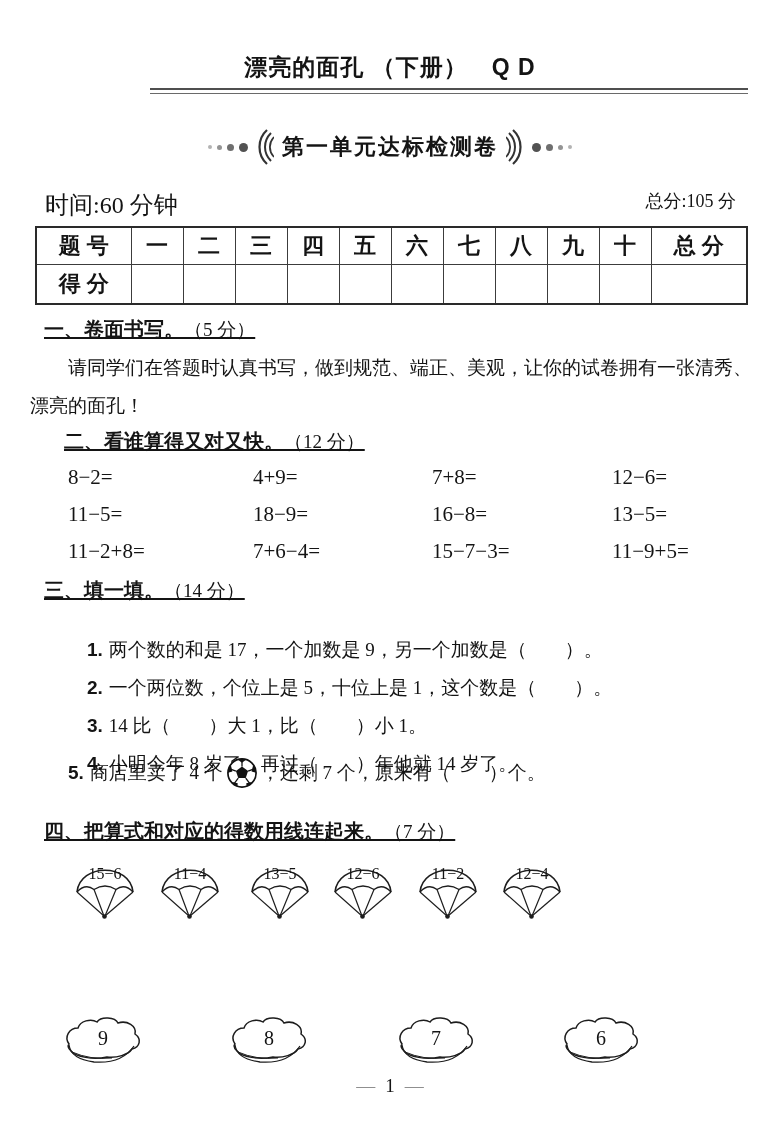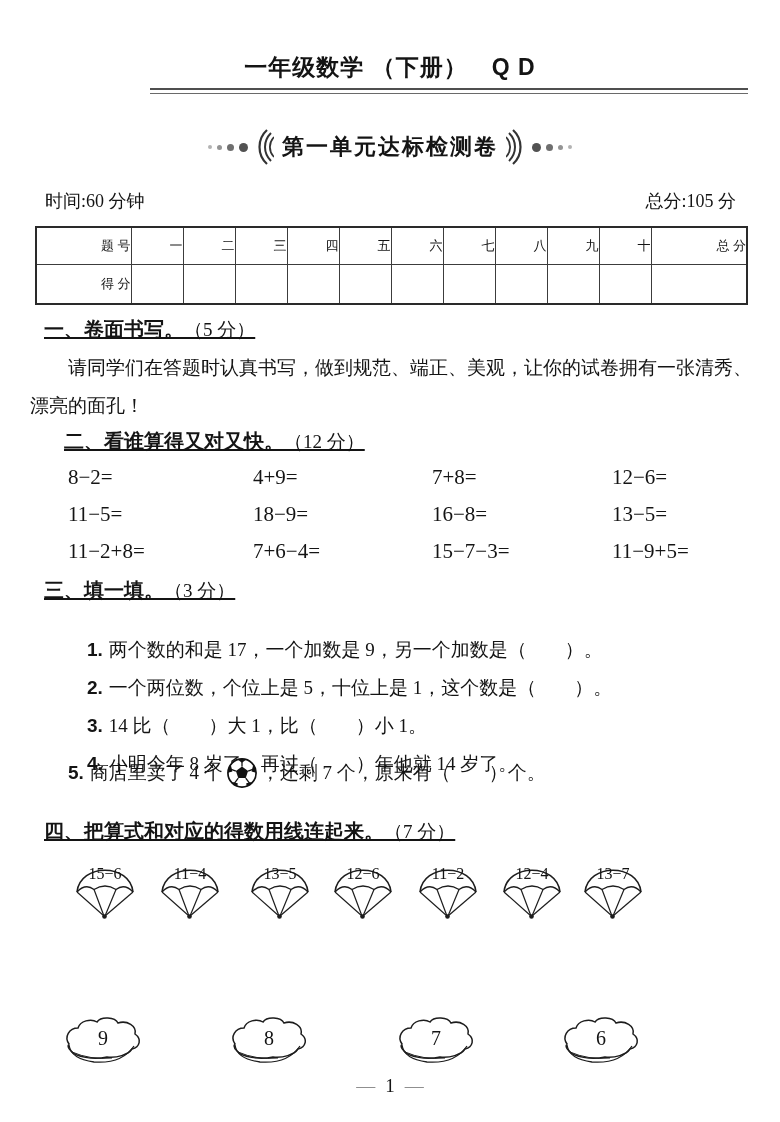--- a/index.html
+++ b/index.html
@@ -17,27 +17,27 @@
        letter-spacing:2px;margin:0 2px;}
   .dots{display:flex;align-items:center;gap:5px;}
   .dot{display:inline-block;border-radius:50%;}
   .d1{width:4px;height:4px;background:#b3b3b3;}
   .d2{width:5px;height:5px;background:#949494;}
   .d3{width:7px;height:7px;background:#6f6f6f;}
   .d4{width:9px;height:9px;background:#525252;}
   .bracket{flex:0 0 auto;}
   .bracket.right{transform:scaleX(-1);}
 
-  .meta-time{position:absolute;top:189px;left:45px;font-size:18px;}
+  .meta-time{position:absolute;top:189px;left:45px;font-size:24px;}
   .meta-total{position:absolute;top:189px;right:44px;font-size:18px;}
 
   table.score-table{position:absolute;top:226px;left:35px;width:711px;
        border-collapse:collapse;table-layout:fixed;}
-  table.score-table td{border:1px solid #3c3c3c;text-align:right;
-       font-family:"Liberation Sans",sans-serif;font-weight:400;font-size:13px;padding:0;}
+  table.score-table td{border:1px solid #3c3c3c;text-align:center;
+       font-family:"Liberation Sans",sans-serif;font-weight:700;font-size:22px;padding:0;}
   table.score-table{border:2px solid #2a2a2a;}
   tr.hdr td{height:36px;}
   tr.scr td{height:38px;margin-left:26px;}
 
   .sec-heading{position:absolute;left:44px;font-family:"Liberation Sans",sans-serif;
        font-weight:800;font-size:20px;white-space:nowrap;text-decoration:underline;}
   .sec-heading .score{font-family:"Liberation Serif",serif;font-weight:400;font-size:19px;}
   .s1{top:316px;} .s2{top:428px;margin-left:20px;} .s3{top:577px;} .s4{top:818px;}
 
   .para{position:absolute;font-size:19px;white-space:nowrap;}
@@ -57,21 +57,21 @@
   .stone .sl{position:absolute;top:13px;left:0;width:100%;text-align:center;font-size:20px;}
 
   .footer{position:absolute;top:1075px;left:0;width:100%;text-align:center;font-size:19px;}
   .footer .dash{color:#8a8a8a;letter-spacing:0;margin:0 10px;}
 </style>
 </head>
 <body>
 
 <div class="page">
 
-  <div class="header-title">一年级数学 （下册）　Q D</div>
+  <div class="header-title">漂亮的面孔 （下册）　Q D</div>
   <div class="header-rule"></div>
 
   <div class="title-row">
     <span class="dots">
       <span class="dot d1"></span>
       <span class="dot d2"></span>
       <span class="dot d3"></span>
       <span class="dot d4"></span>
     </span>
     <svg class="bracket left" width="20" height="38" viewBox="0 0 20 38">
@@ -159,21 +159,21 @@
   <span class="eq" style="top:502px;left:68px">11−5=</span>
   <span class="eq" style="top:502px;left:253px">18−9=</span>
   <span class="eq" style="top:502px;left:432px">16−8=</span>
   <span class="eq" style="top:502px;left:612px">13−5=</span>
   <span class="eq" style="top:539px;left:68px">11−2+8=</span>
   <span class="eq" style="top:539px;left:253px">7+6−4=</span>
   <span class="eq" style="top:539px;left:432px">15−7−3=</span>
   <span class="eq" style="top:539px;left:612px">11−9+5=</span>
 
   <div class="sec-heading s3">
-    <span>三、填一填。</span><span class="score">（3 分）</span>
+    <span>三、填一填。</span><span class="score">（14 分）</span>
   </div>
   <div class="fill-item" style="top:615px">
     <b>1.</b><span>两个数的和是 17，一个加数是 9，另一个加数是（        ）。</span>
   </div>
   <div class="fill-item" style="top:653px">
     <b>2.</b><span>一个两位数，个位上是 5，十位上是 1，这个数是（        ）。</span>
   </div>
   <div class="fill-item" style="top:691px">
     <b>3.</b><span>14 比（        ）大 1，比（        ）小 1。</span>
   </div>
@@ -287,34 +287,20 @@
       <g stroke="#1d1d1d" stroke-width="1.2">
         <line x1="3" y1="36" x2="30" y2="60"></line>
           <line x1="20" y1="33.5" x2="30" y2="60"></line>
         <line x1="42" y1="33.5" x2="31" y2="60"></line>
           <line x1="59" y1="36" x2="31" y2="60"></line>
       </g>
         <circle cx="30.5" cy="60.5" r="2.3" fill="#1d1d1d"></circle>
     </svg>
     <span class="pl">12−4</span>
   </div>
-  <div class="parachute" style="left:582px">
-    <svg width="62" height="70" viewBox="0 0 62 70">
-      <path d="M3,36 C6,7 56,7 59,36" fill="none" stroke="#1d1d1d" stroke-width="1.6"></path>
-      <path d="M3,36 Q11.5,27 20,33.5 Q31,26.5 42,33.5 Q50.5,27 59,36" fill="none" stroke="#1d1d1d" stroke-width="1.3"></path>
-      <g stroke="#1d1d1d" stroke-width="1.2">
-        <line x1="3" y1="36" x2="30" y2="60"></line>
-          <line x1="20" y1="33.5" x2="30" y2="60"></line>
-        <line x1="42" y1="33.5" x2="31" y2="60"></line>
-          <line x1="59" y1="36" x2="31" y2="60"></line>
-      </g>
-        <circle cx="30.5" cy="60.5" r="2.3" fill="#1d1d1d"></circle>
-    </svg>
-    <span class="pl">13−7</span>
-  </div>
 
   <div class="stone" style="left:60px">
     <svg width="86" height="54" viewBox="0 0 86 54">
       <path d="M9,30 C4,23 9,14 18,14 C20,7 31,4 37,8 C41,2 55,3 58,9 C67,6 77,12 75,20 C82,25 80,33 72,35 C68,41 57,44 47,43 C33,46 16,43 11,37 C8,34 7,32 9,30 Z" fill="none" stroke="#1d1d1d" stroke-width="1.5"></path>
       <path d="M9,31 Q11,45 34,48 Q62,50 74,32" fill="none" stroke="#1d1d1d" stroke-width="1.3"></path>
       <path d="M12,38 Q30,46 52,44" fill="none" stroke="#1d1d1d" stroke-width="1"></path>
     </svg>
     <span class="sl">9</span>
   </div>
   <div class="stone" style="left:226px">

